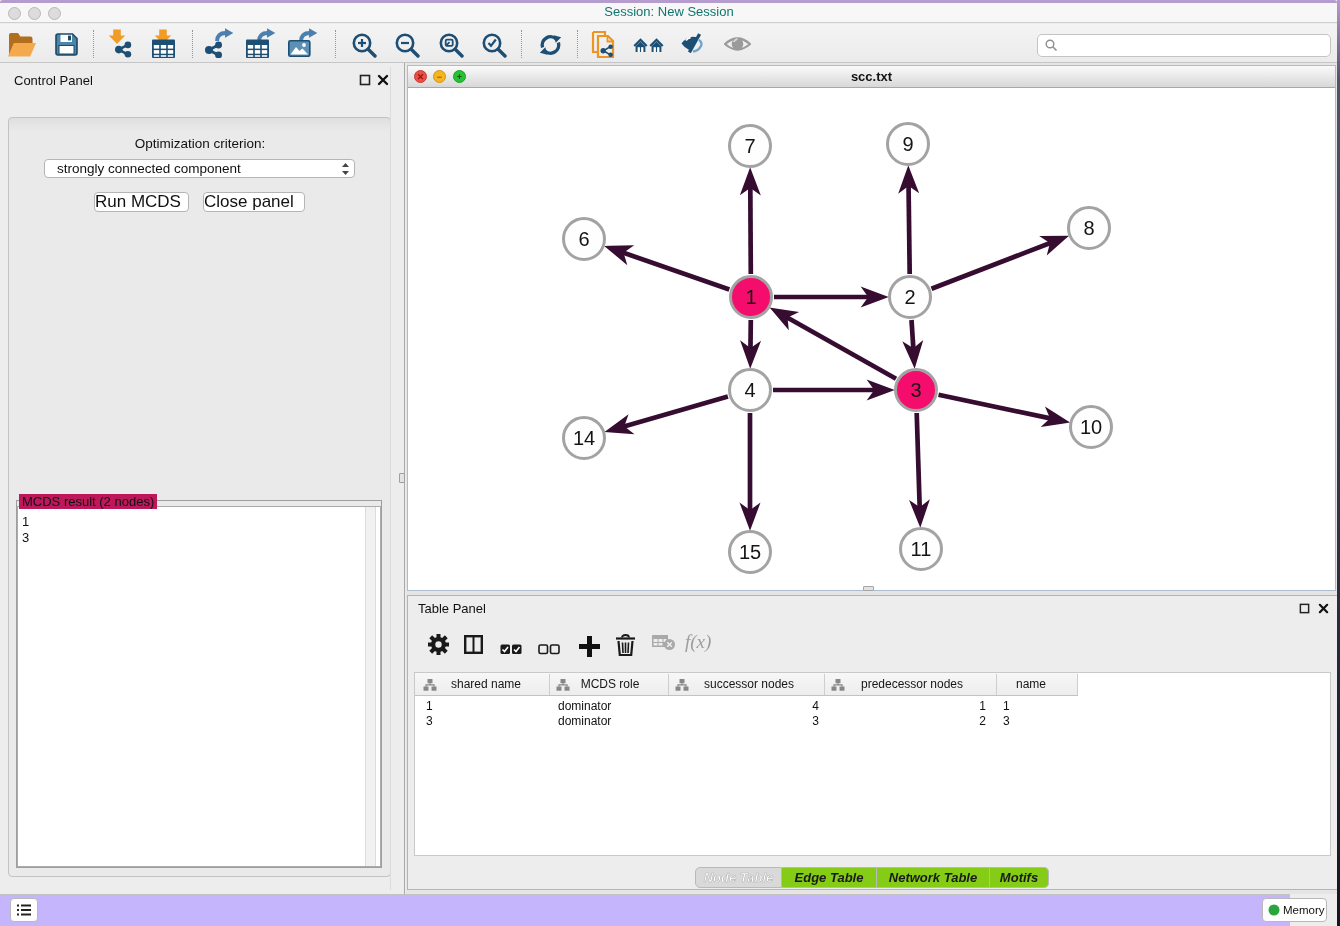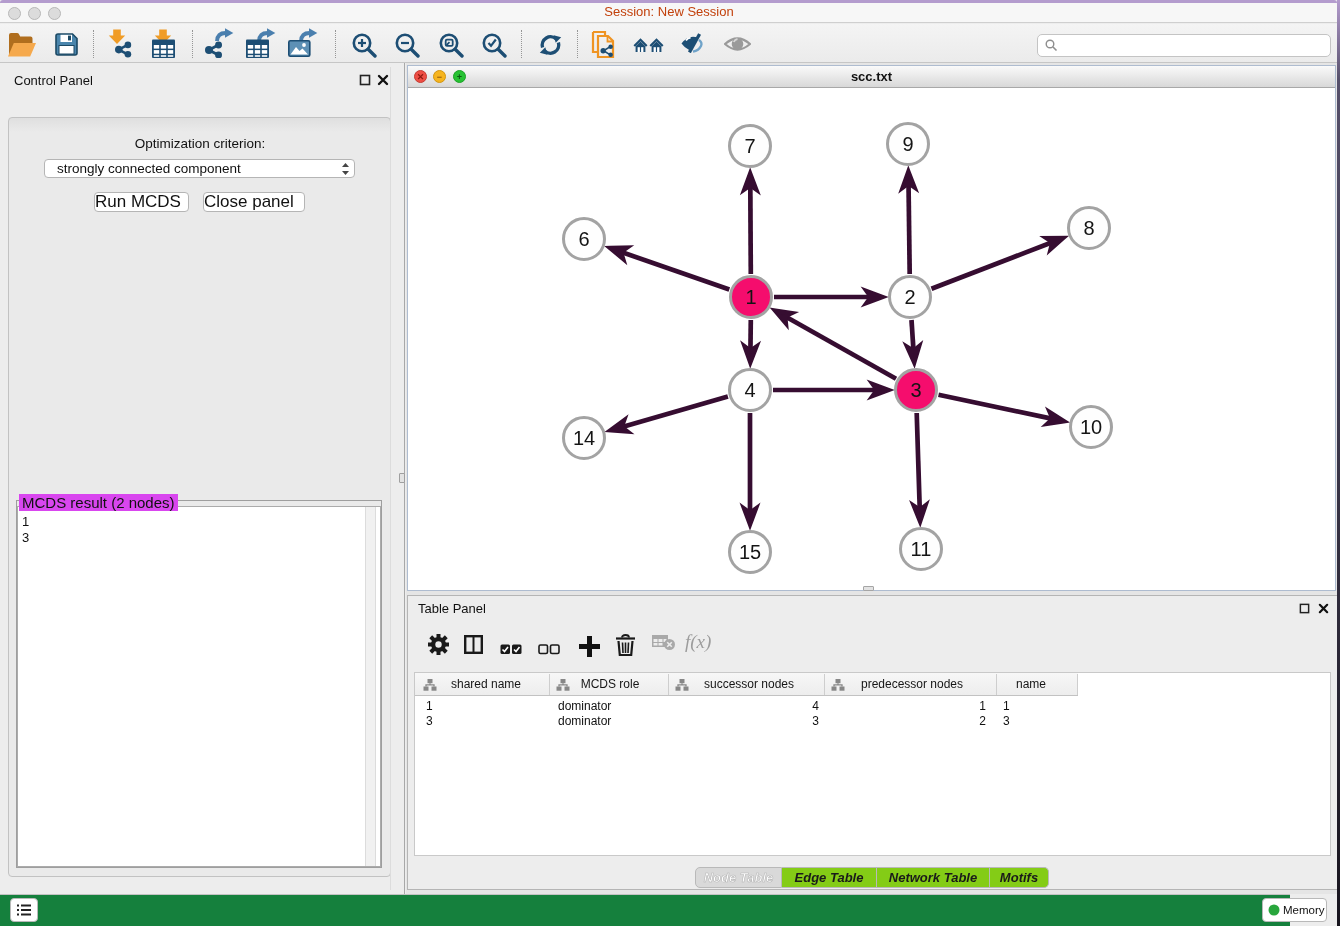--- a/index.html
+++ b/index.html
@@ -4,39 +4,39 @@
 <style>
 * { margin:0; padding:0; box-sizing:border-box; }
 html,body { width:1340px; height:926px; overflow:hidden; }
 body { font-family:"Liberation Sans", sans-serif; background:#1a1722; position:relative; }
 .abs { position:absolute; }
 #app { position:absolute; left:0; top:0; width:1337px; height:926px; background:#ededed; }
 
 #titlebar { position:absolute; left:0; top:0; width:1337px; height:23px; background:#f7f7f7; border-bottom:1px solid #cfcfcf; border-radius:5px 5px 0 0; }
 #titlebar .ptop { position:absolute; left:0; top:0; width:1337px; height:3px; background:#b49cce; border-radius:5px 5px 0 0; }
 .tcirc { position:absolute; top:7px; width:13px; height:13px; border-radius:50%; background:#dcdcdc; border:1px solid #b8b8b8; }
-#wtitle { position:absolute; top:4px; left:566px; width:206px; text-align:center; font-size:13px; color:#c2410c; }
+#wtitle { position:absolute; top:4px; left:566px; width:206px; text-align:center; font-size:13px; color:#0f766e; }
 
 #toolbar { position:absolute; left:0; top:24px; width:1337px; height:39px; background:linear-gradient(#f4f4f4,#ebebeb); border-bottom:1px solid #c6c6c6; }
 .tsep { position:absolute; top:6px; height:28px; width:0; border-left:1px dotted #969696; }
 #search { position:absolute; left:1037px; top:10px; width:294px; height:23px; background:#fff; border:1px solid #c4c4c4; border-radius:5px; }
 
 #cpanel { position:absolute; left:0; top:63px; width:405px; height:831px; background:#ededed; border-right:1px solid #a8a8a8; }
 #cphead { position:absolute; left:14px; top:10px; font-size:13px; color:#111; }
 #cptabs { position:absolute; top:33px; left:79px; height:21px; display:flex; font-size:13px; font-weight:bold; }
 .ctab { background:#fff; border:1px solid #bcbcbc; border-left:none; color:#1a1a1a; text-align:center; line-height:19px; }
 .ctab:first-child { border-left:1px solid #bcbcbc; border-radius:5px 0 0 5px; }
 .ctab.sel { background:#e2e2e2; color:#fff; -webkit-text-stroke:0.6px #aeaeae; border-radius:0 7px 7px 0; }
 #cpcontent { position:absolute; left:8px; top:54px; width:383px; height:760px; background:linear-gradient(#dfdfdf,#eaeaea 14px); border:1px solid #c2c2c2; border-radius:4px; }
 #optlabel { position:absolute; top:73px; left:0; width:400px; text-align:center; font-size:13.5px; color:#111; }
 #combo { position:absolute; left:44px; top:96px; width:311px; height:19px; background:#fff; border:1px solid #b5b5b5; border-radius:4px; font-size:13.5px; color:#111; line-height:17px; padding-left:12px; }
 .btn { position:absolute; top:129px; height:20px; background:#fff; border:1px solid #b5b5b5; border-radius:4px; font-size:17px; color:#111; text-align:left; line-height:18px; }
 #grp { position:absolute; left:16px; top:437px; width:366px; height:368px; border:1px solid #9e9e9e; }
 #grpwhite { position:absolute; left:17px; top:443px; width:364px; height:361px; background:#fff; border:1px solid #ababab; }
-#grptitle { position:absolute; left:19px; top:431px; font-size:15px; color:#111; background:#d946ef; padding:0 3px; z-index:3; }
+#grptitle { position:absolute; left:19px; top:431px; font-size:13px; color:#111; background:#be185d; padding:0 3px; z-index:3; }
 #grplist { position:absolute; left:22px; top:451px; font-size:13px; color:#111; line-height:16px; }
 #grpscroll { position:absolute; left:365px; top:444px; width:11px; height:359px; background:#f1f1f1; border-left:1px solid #dcdcdc; border-right:1px solid #dcdcdc; }
 
 #desktop { position:absolute; left:406px; top:63px; width:931px; height:831px; background:#e5e5e5; }
 
 #netframe { position:absolute; left:1px; top:2px; width:929px; height:526px; border:1px solid #aebcd0; background:#fff; }
 #nettitle { position:absolute; left:0; top:0; width:927px; height:22px; background:linear-gradient(#fafafa,#d8d8d8); border-bottom:1px solid #a8a8a8; }
 #nettitle .t { position:absolute; width:100%; text-align:center; top:3px; font-size:13px; font-weight:bold; color:#111; }
 .macb { position:absolute; top:4px; width:13px; height:13px; border-radius:50%; font-size:9px; font-weight:bold; text-align:center; line-height:13px; }
 
@@ -47,21 +47,21 @@
 .hsep { position:absolute; top:1px; height:21px; width:0; border-right:1px solid #cecece; }
 .hlab { position:absolute; top:4px; font-size:12px; color:#161616; transform:translateX(-50%); white-space:nowrap; }
 .cell { position:absolute; font-size:12px; color:#111; white-space:nowrap; }
 .cellr { position:absolute; font-size:12px; color:#111; text-align:right; }
 
 #btabs { position:absolute; left:287px; top:271px; height:21px; display:flex; font-size:13px; font-weight:bold;font-style:italic; }
 .btab { background:#84cc16; border:1px solid #b9b9b9; border-left:none; color:#1a1a1a; text-align:center; line-height:19px; }
 .btab.sel { background:#d9d9d9; color:#fff; -webkit-text-stroke:0.6px #b5b5b5; border-left:1px solid #b9b9b9; border-radius:5px 0 0 5px; }
 .btab:last-child { border-radius:0 5px 5px 0; }
 
-#statusbar { position:absolute; left:0; top:894px; width:1290px; height:32px; background:#15803d; border-top:1px solid #c2c2c2; }
+#statusbar { position:absolute; left:0; top:894px; width:1290px; height:32px; background:#c4b5fd; border-top:1px solid #c2c2c2; }
 .sbtn { position:absolute; top:3px; height:24px; background:#fff; border:1px solid #b9b9b9; border-radius:4px; }
 #rightstrip { position:absolute; left:1337px; top:0; width:3px; height:926px; background:linear-gradient(#b49cce,#56506b 80px,#17141d); }
 </style>
 </head>
 <body>
 <div id="app">
 
   <div id="titlebar">
     <div class="ptop"></div>
     <div class="tcirc" style="left:8px"></div>

